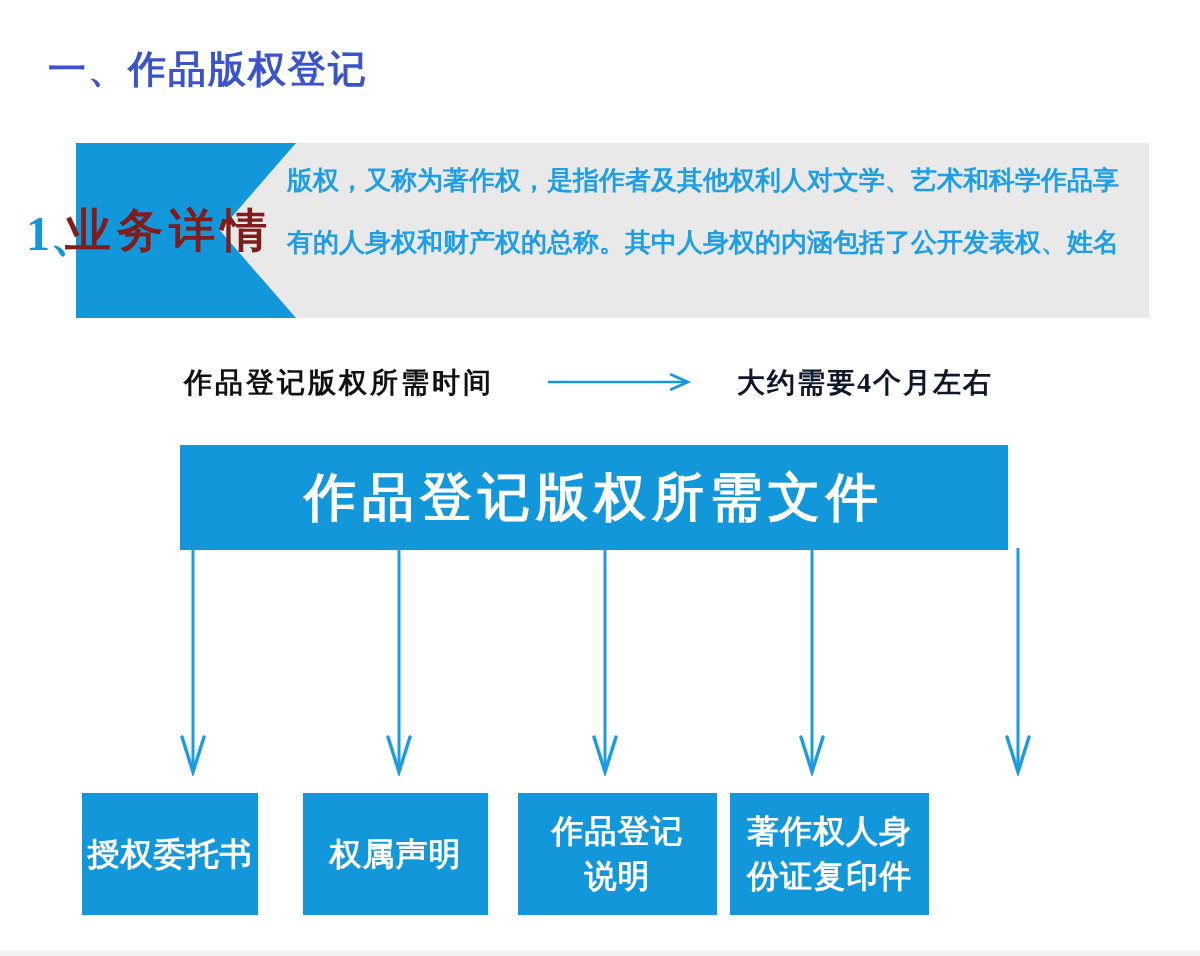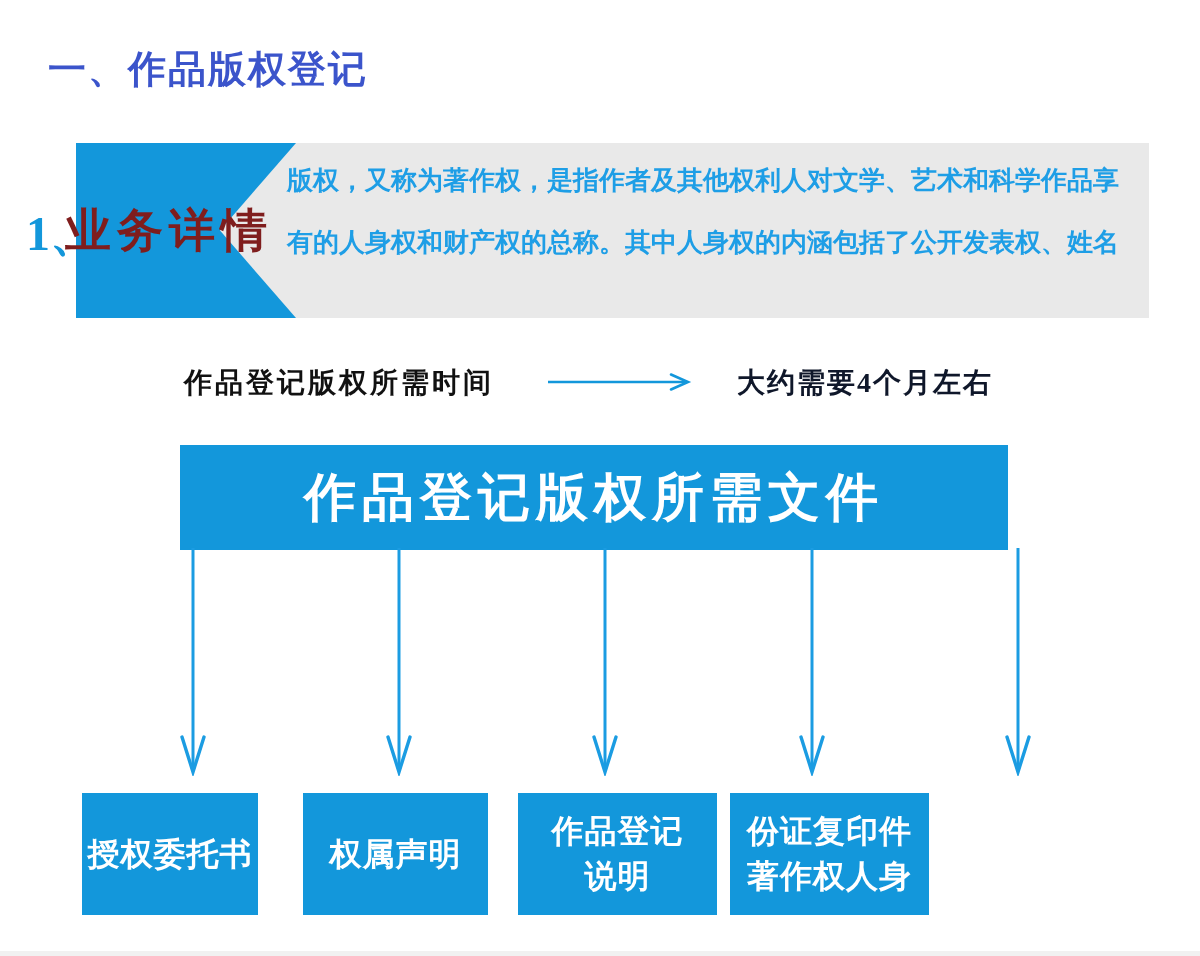--- a/index.html
+++ b/index.html
@@ -123,18 +123,18 @@
   </div>
   <div class="doc-box db-2">
     <div>权属声明</div>
     <div></div>
   </div>
   <div class="doc-box db-3">
     <div>作品登记</div>
     <div>说明</div>
   </div>
   <div class="doc-box db-4">
+    <div>著作权人身</div>
     <div>份证复印件</div>
-    <div>著作权人身</div>
   </div>
 
   <div class="bottom-strip"></div>
 </div>
 
 </body></html>

